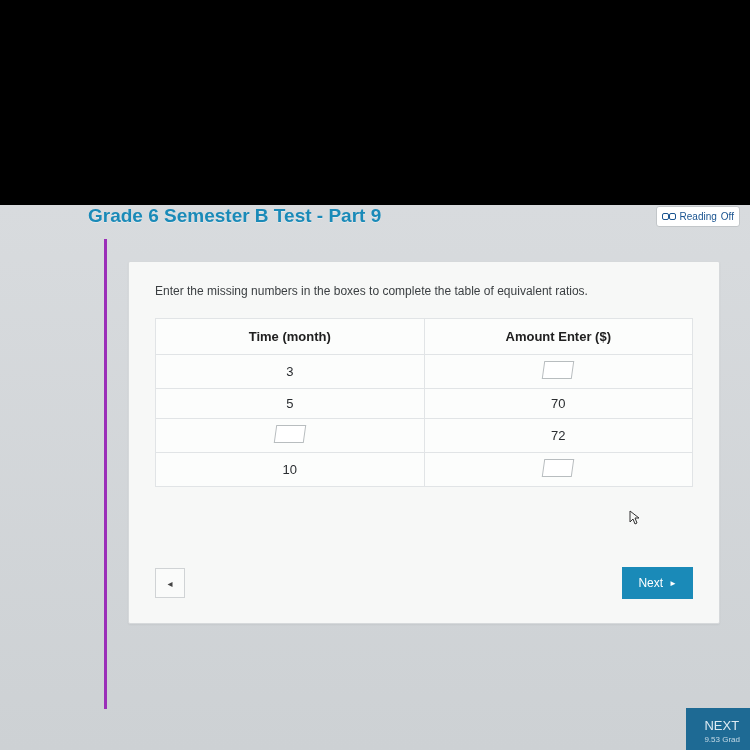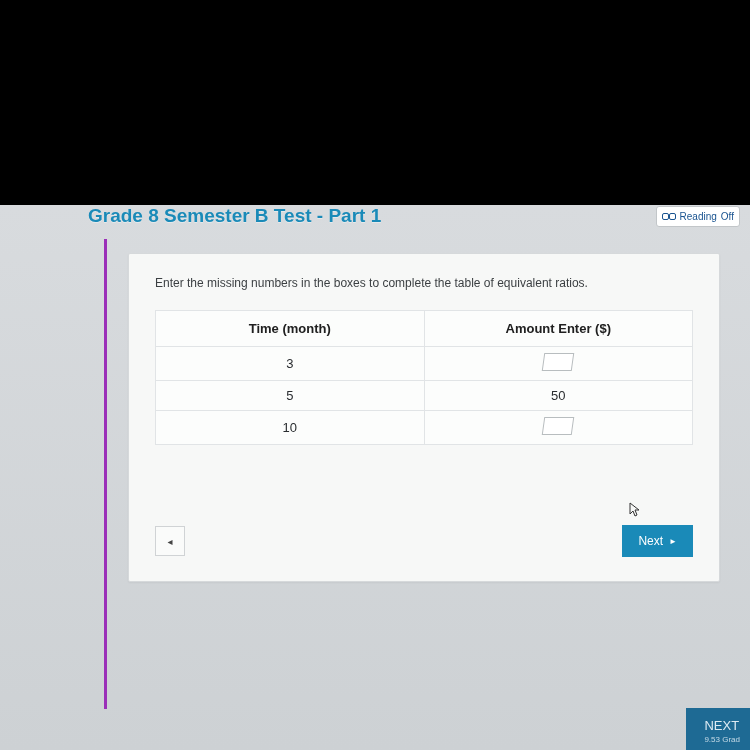--- a/index.html
+++ b/index.html
@@ -73,21 +73,21 @@
       position: absolute;
       left: 104px;
       top: 34px;
       width: 3px;
       height: 470px;
       background: #9b2fb8;
     }
     .card {
       position: absolute;
       left: 128px;
-      top: 48px;
+      top: 56px;
       right: 30px;
       background: #f7f8f7;
       border: 1px solid #d6d9db;
       border-radius: 2px;
       padding: 22px 26px 24px 26px;
       box-shadow: 0 1px 2px rgba(0,0,0,0.05);
     }
     .question-text {
       font-size: 12px;
       color: #3b3f42;
@@ -182,21 +182,21 @@
       margin-top: 2px;
     }
   </style>
 </head>
 <body>
 
 <div class="black-top"></div>
 
 <div class="content-area">
   <div class="page-title-bar">
-    <div class="page-title">Grade 8 Semester B Test - Part 1</div>
+    <div class="page-title">Grade 6 Semester B Test - Part 9</div>
     <div class="reading-toggle">
       <span class="glasses-icon"></span>
       <span>Reading</span>
       <span>Off</span>
     </div>
   </div>
 
   <div class="vertical-purple"></div>
 
   <div class="card">
@@ -209,21 +209,25 @@
           <th>Amount Enter ($)</th>
         </tr>
       </thead>
       <tbody>
         <tr>
           <td>3</td>
           <td><span class="input-box"></span></td>
         </tr>
         <tr>
           <td>5</td>
-          <td>50</td>
+          <td>70</td>
+        </tr>
+        <tr>
+          <td><span class="input-box"></span></td>
+          <td>72</td>
         </tr>
         <tr>
           <td>10</td>
           <td><span class="input-box"></span></td>
         </tr>
       </tbody>
     </table>
 
     <svg class="cursor" viewBox="0 0 12 16">
       <path d="M1 1 L1 12 L4 9 L6 14 L8 13 L6 8 L10 8 Z" fill="none" stroke="#333" stroke-width="1"></path>

